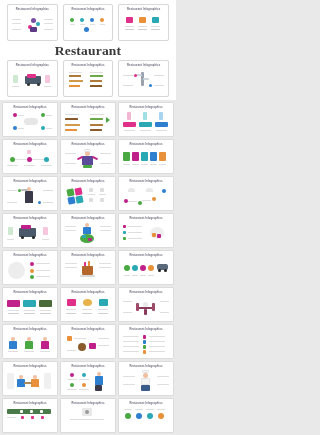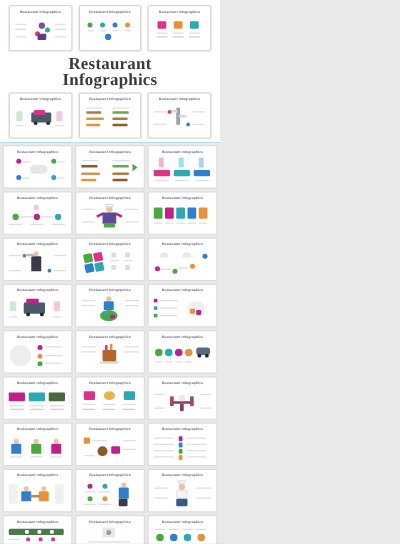--- a/index.html
+++ b/index.html
@@ -104,21 +104,20 @@
           <span class="ln" style="left:29px;top:13px;width:9px"></span>
           <span class="ln d" style="left:3px;top:16px;width:9px"></span>
           <span class="ln d" style="left:16px;top:16px;width:9px"></span>
           <span class="ln d" style="left:29px;top:16px;width:9px"></span>
         </div>
       </div>
     </div>
 
     <div class="hero-title">
       <span class="l1">Restaurant</span>
-      <span class="l2">Infographics</span>
     </div>
 
     <div class="hero-row">
       <div class="hero-thumb">
         <div class="slide-title">Restaurant Infographics</div>
         <div class="canvas">
           <span class="sq" style="left:2px;top:6px;width:5px;height:8px;background:#cfe8d0"></span>
           <span class="sq" style="left:14px;top:7px;width:16px;height:8px;background:#4a5a6a"></span>
           <span class="sq" style="left:16px;top:5px;width:9px;height:4px;background:#e0318a"></span>
           <span class="dot" style="left:16px;top:14px;width:3px;height:3px;background:#333"></span>

